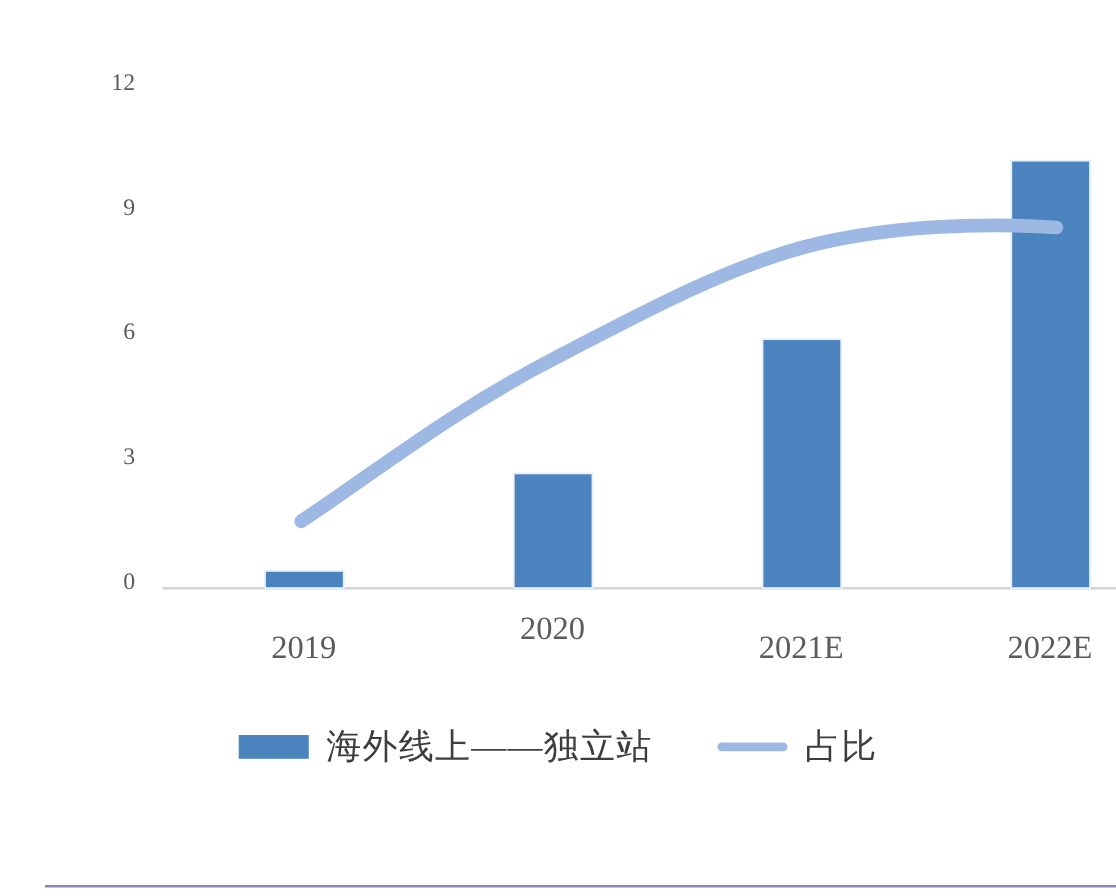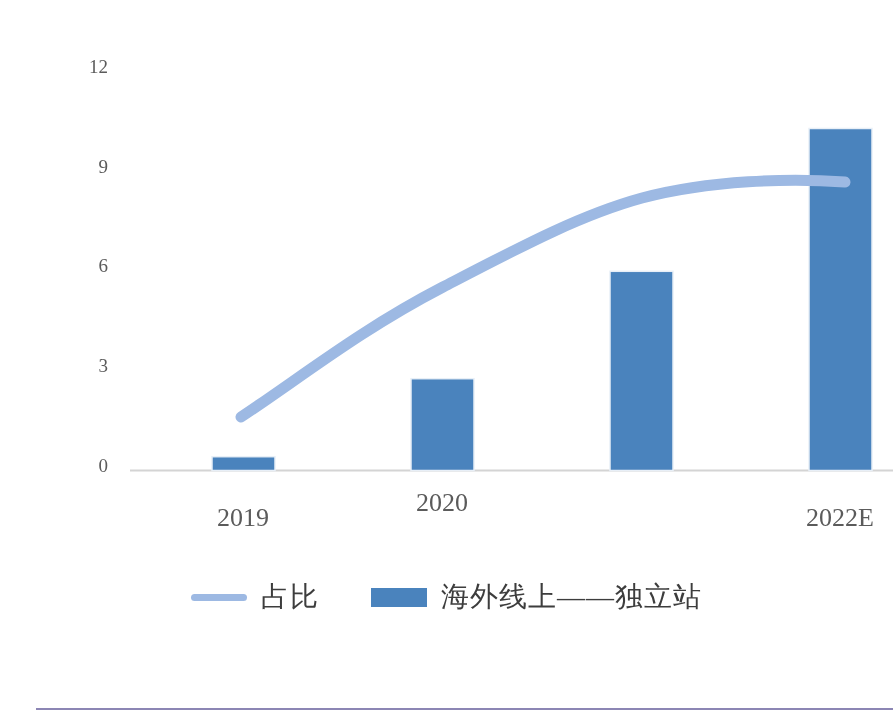--- a/index.html
+++ b/index.html
@@ -122,30 +122,31 @@
     </svg>
 
     <div class="y-tick" style="left:48px; top:57px;">12</div>
     <div class="y-tick" style="left:48px; top:157px;">9</div>
     <div class="y-tick" style="left:48px; top:256px;">6</div>
     <div class="y-tick" style="left:48px; top:356px;">3</div>
     <div class="y-tick" style="left:48px; top:456px;">0</div>
 
     <div class="x-tick" style="left:163px; top:505px; width:160px;">2019</div>
     <div class="x-tick" style="left:362px; top:490px; width:160px;">2020</div>
+    <div class="x-tick" style="left:561px; top:505px; width:160px;">2021E</div>
     <div class="x-tick" style="left:760px; top:505px; width:160px;">2022E</div>
 
   </div>
 
   <div id="legend">
     <div class="legend-entry">
+      <span class="legend-swatch-bar"></span>
+      <span class="legend-label">海外线上——独立站</span>
+    </div>
+    <div class="legend-entry">
       <span class="legend-swatch-line"></span>
       <span class="legend-label">占比</span>
-    </div>
-    <div class="legend-entry">
-      <span class="legend-swatch-bar"></span>
-      <span class="legend-label">海外线上——独立站</span>
     </div>
   </div>
 
   <div id="bottom-rule"></div>
 
 </div>
 
 </body></html>

